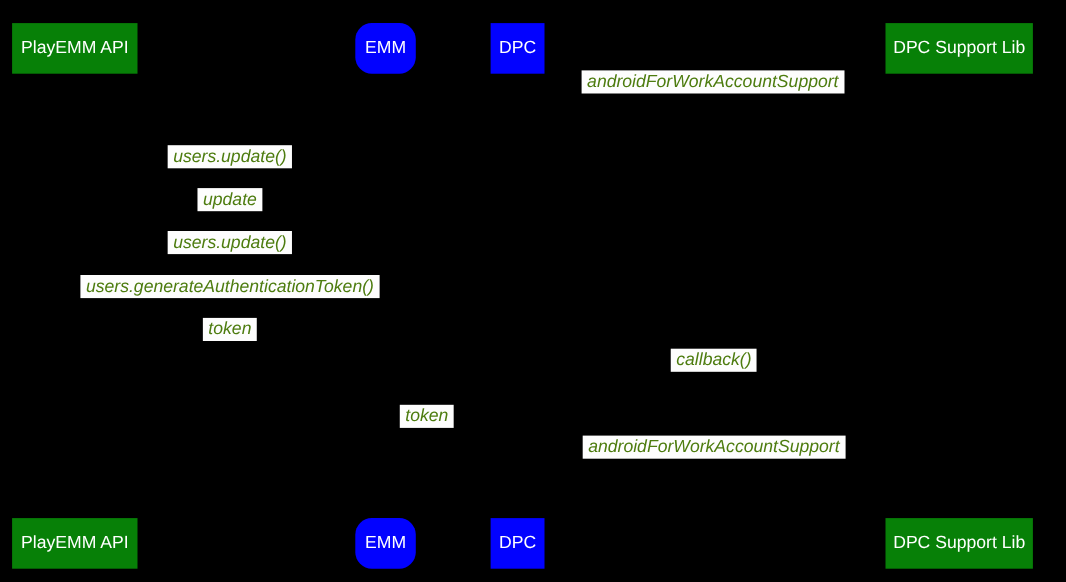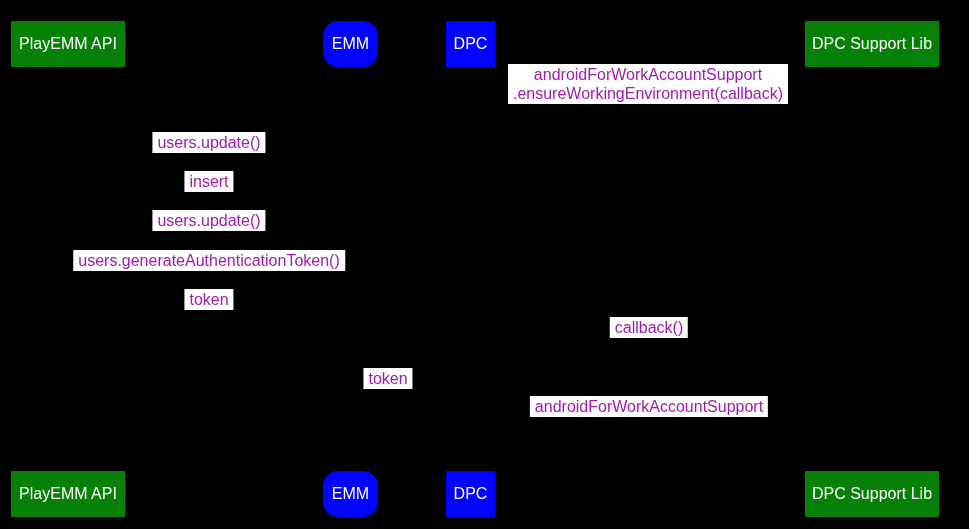--- a/index.html
+++ b/index.html
@@ -32,26 +32,27 @@
   .p-emm     { left: 323px; width: 55px; border-radius: 15px;  }
   .p-dpc     { left: 420px; width: 49px; margin-left: 26px;  }
   .p-dpclib  { left: 805px; width: 134px; }
   .row-top    { top: 21px; }
   .row-bottom { top: 471px; }
 
   .msg {
     position: absolute;
     transform: translateX(-50%);
     background: #fdfdfd;
-    color: #a21caf;
+    color: #4d7c0f;
     font-size: 16px;
     line-height: 19px;
     padding: 1px 5px;
     text-align: center;
     white-space: nowrap;
+    font-style: italic;
   }
   .m-ensure   { left: 648px; top: 64px;  }
   .m-insert   { left: 209px; top: 132px; }
   .m-userid   { left: 209px; top: 171px; }
   .m-update   { left: 209px; top: 210px; }
   .m-gentoken { left: 209px; top: 250px; }
   .m-token1   { left: 209px; top: 289px; }
   .m-callback { left: 649px; top: 317px; }
   .m-token2   { left: 388px; top: 368px; }
   .m-addacct  { left: 649px; top: 396px; }
@@ -61,29 +62,28 @@
 
 <div id="stage">
 
   <div class="participant green p-playemm row-top">PlayEMM API</div>
   <div class="participant blue p-emm row-top">EMM</div>
   <div class="participant blue p-dpc row-top">DPC</div>
   <div class="participant green p-dpclib row-top">DPC Support Lib</div>
 
   <div class="msg m-ensure">
     <div>androidForWorkAccountSupport</div>
-    <div>.ensureWorkingEnvironment(callback)</div>
   </div>
 
   <div class="msg m-insert">
     <div>users.update()</div>
   </div>
 
   <div class="msg m-userid">
-    <div>insert</div>
+    <div>update</div>
   </div>
 
   <div class="msg m-update">
     <div>users.update()</div>
   </div>
 
   <div class="msg m-gentoken">
     <div>users.generateAuthenticationToken()</div>
   </div>
 

